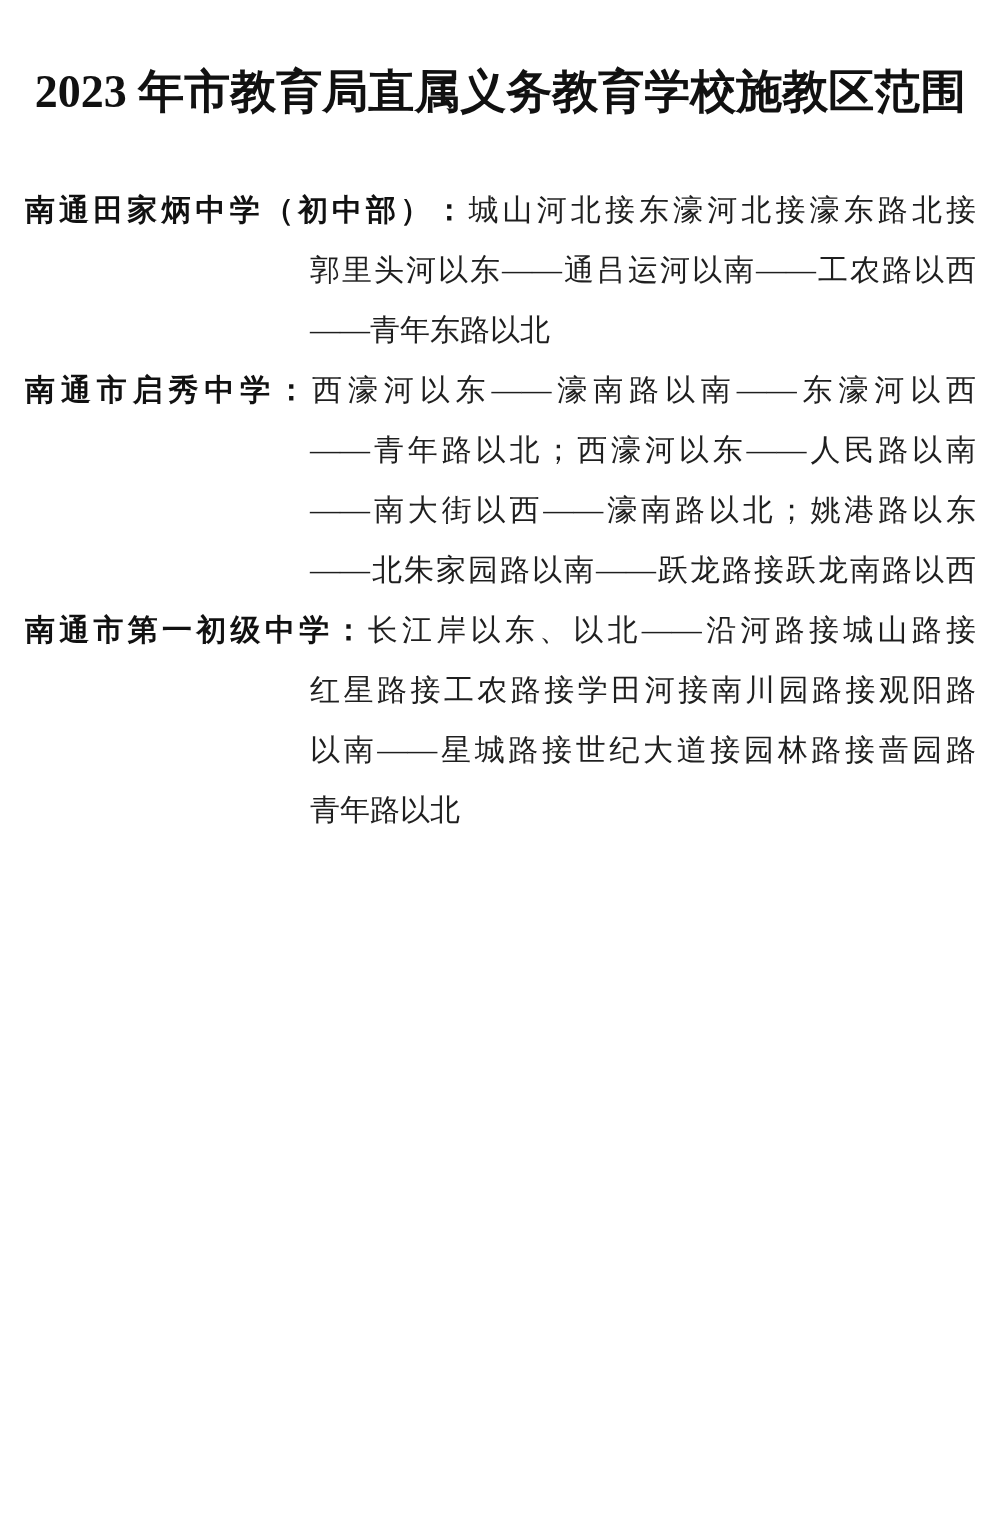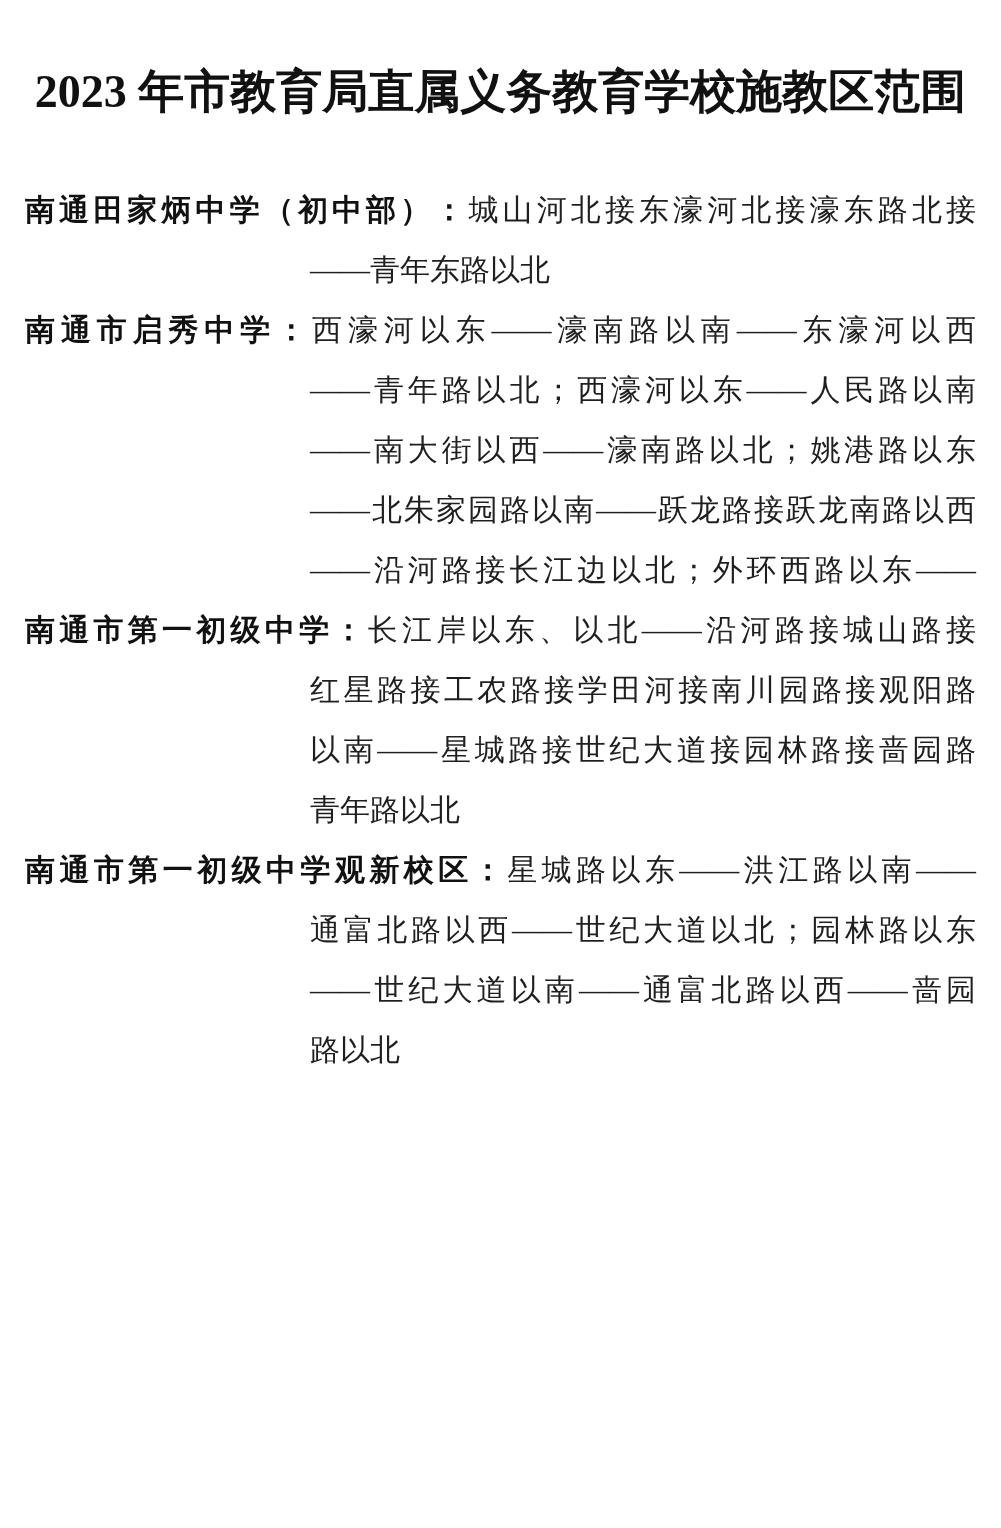--- a/index.html
+++ b/index.html
@@ -55,36 +55,30 @@
 </style>
 </head>
 <body>
 
 <div class="page">
   <h1 class="doc-title">2023 年市教育局直属义务教育学校施教区范围</h1>
 
   <div class="doc-body">
       <div class="para">
         <div class="line first"><span class="school">南通田家炳中学（初中部）：</span><span>城山河北接东濠河北接濠东路北接</span></div>
+        <div class="line cont">郭里头河以东——通吕运河以南——工农路以西</div>
         <div class="line cont para-last">——青年东路以北</div>
       </div>
       <div class="para">
         <div class="line first"><span class="school">南通市启秀中学：</span><span>西濠河以东——濠南路以南——东濠河以西</span></div>
         <div class="line cont">——青年路以北；西濠河以东——人民路以南</div>
         <div class="line cont">——南大街以西——濠南路以北；姚港路以东</div>
         <div class="line cont">——北朱家园路以南——跃龙路接跃龙南路以西</div>
-        <div class="line cont">——沿河路接长江边以北；外环西路以东——</div>
       </div>
       <div class="para">
         <div class="line first"><span class="school">南通市第一初级中学：</span><span>长江岸以东、以北——沿河路接城山路接</span></div>
         <div class="line cont">红星路接工农路接学田河接南川园路接观阳路</div>
         <div class="line cont">以南——星城路接世纪大道接园林路接啬园路</div>
         <div class="line cont para-last">青年路以北</div>
       </div>
-      <div class="para">
-        <div class="line first"><span class="school">南通市第一初级中学观新校区：</span><span>星城路以东——洪江路以南——</span></div>
-        <div class="line cont">通富北路以西——世纪大道以北；园林路以东</div>
-        <div class="line cont">——世纪大道以南——通富北路以西——啬园</div>
-        <div class="line cont para-last">路以北</div>
-      </div>
     </div>
 
 </div>
 
 </body></html>

